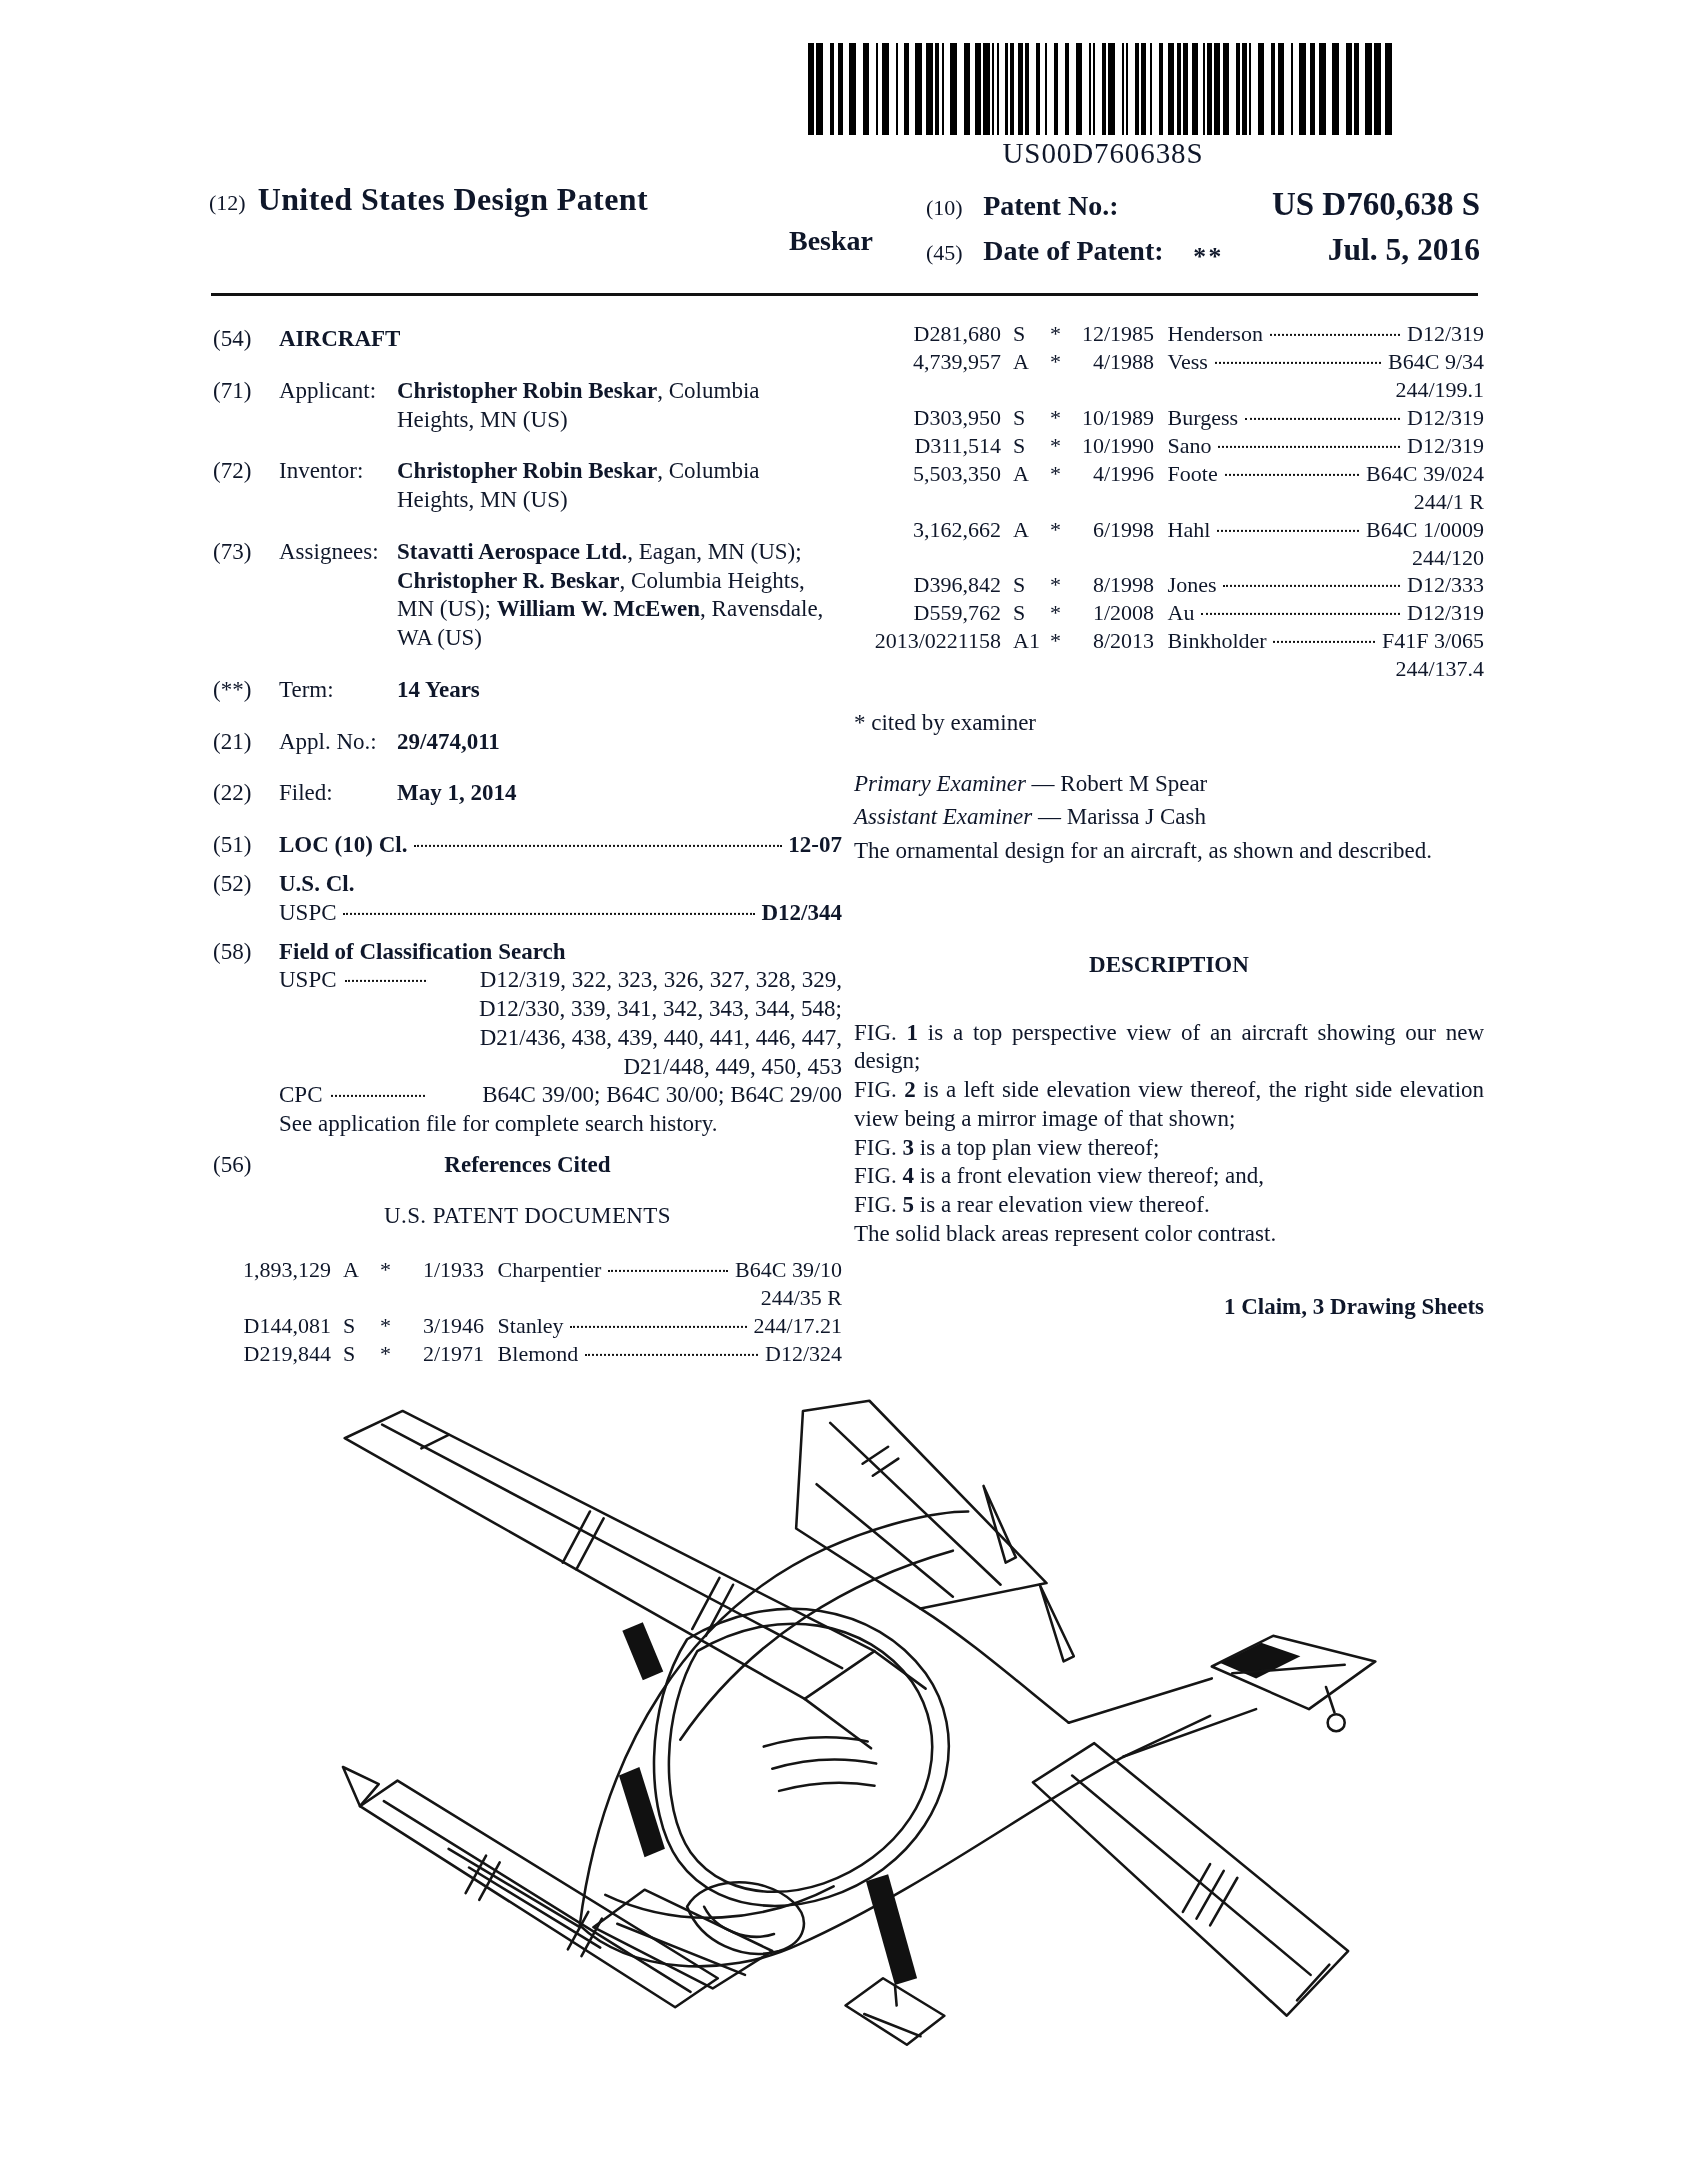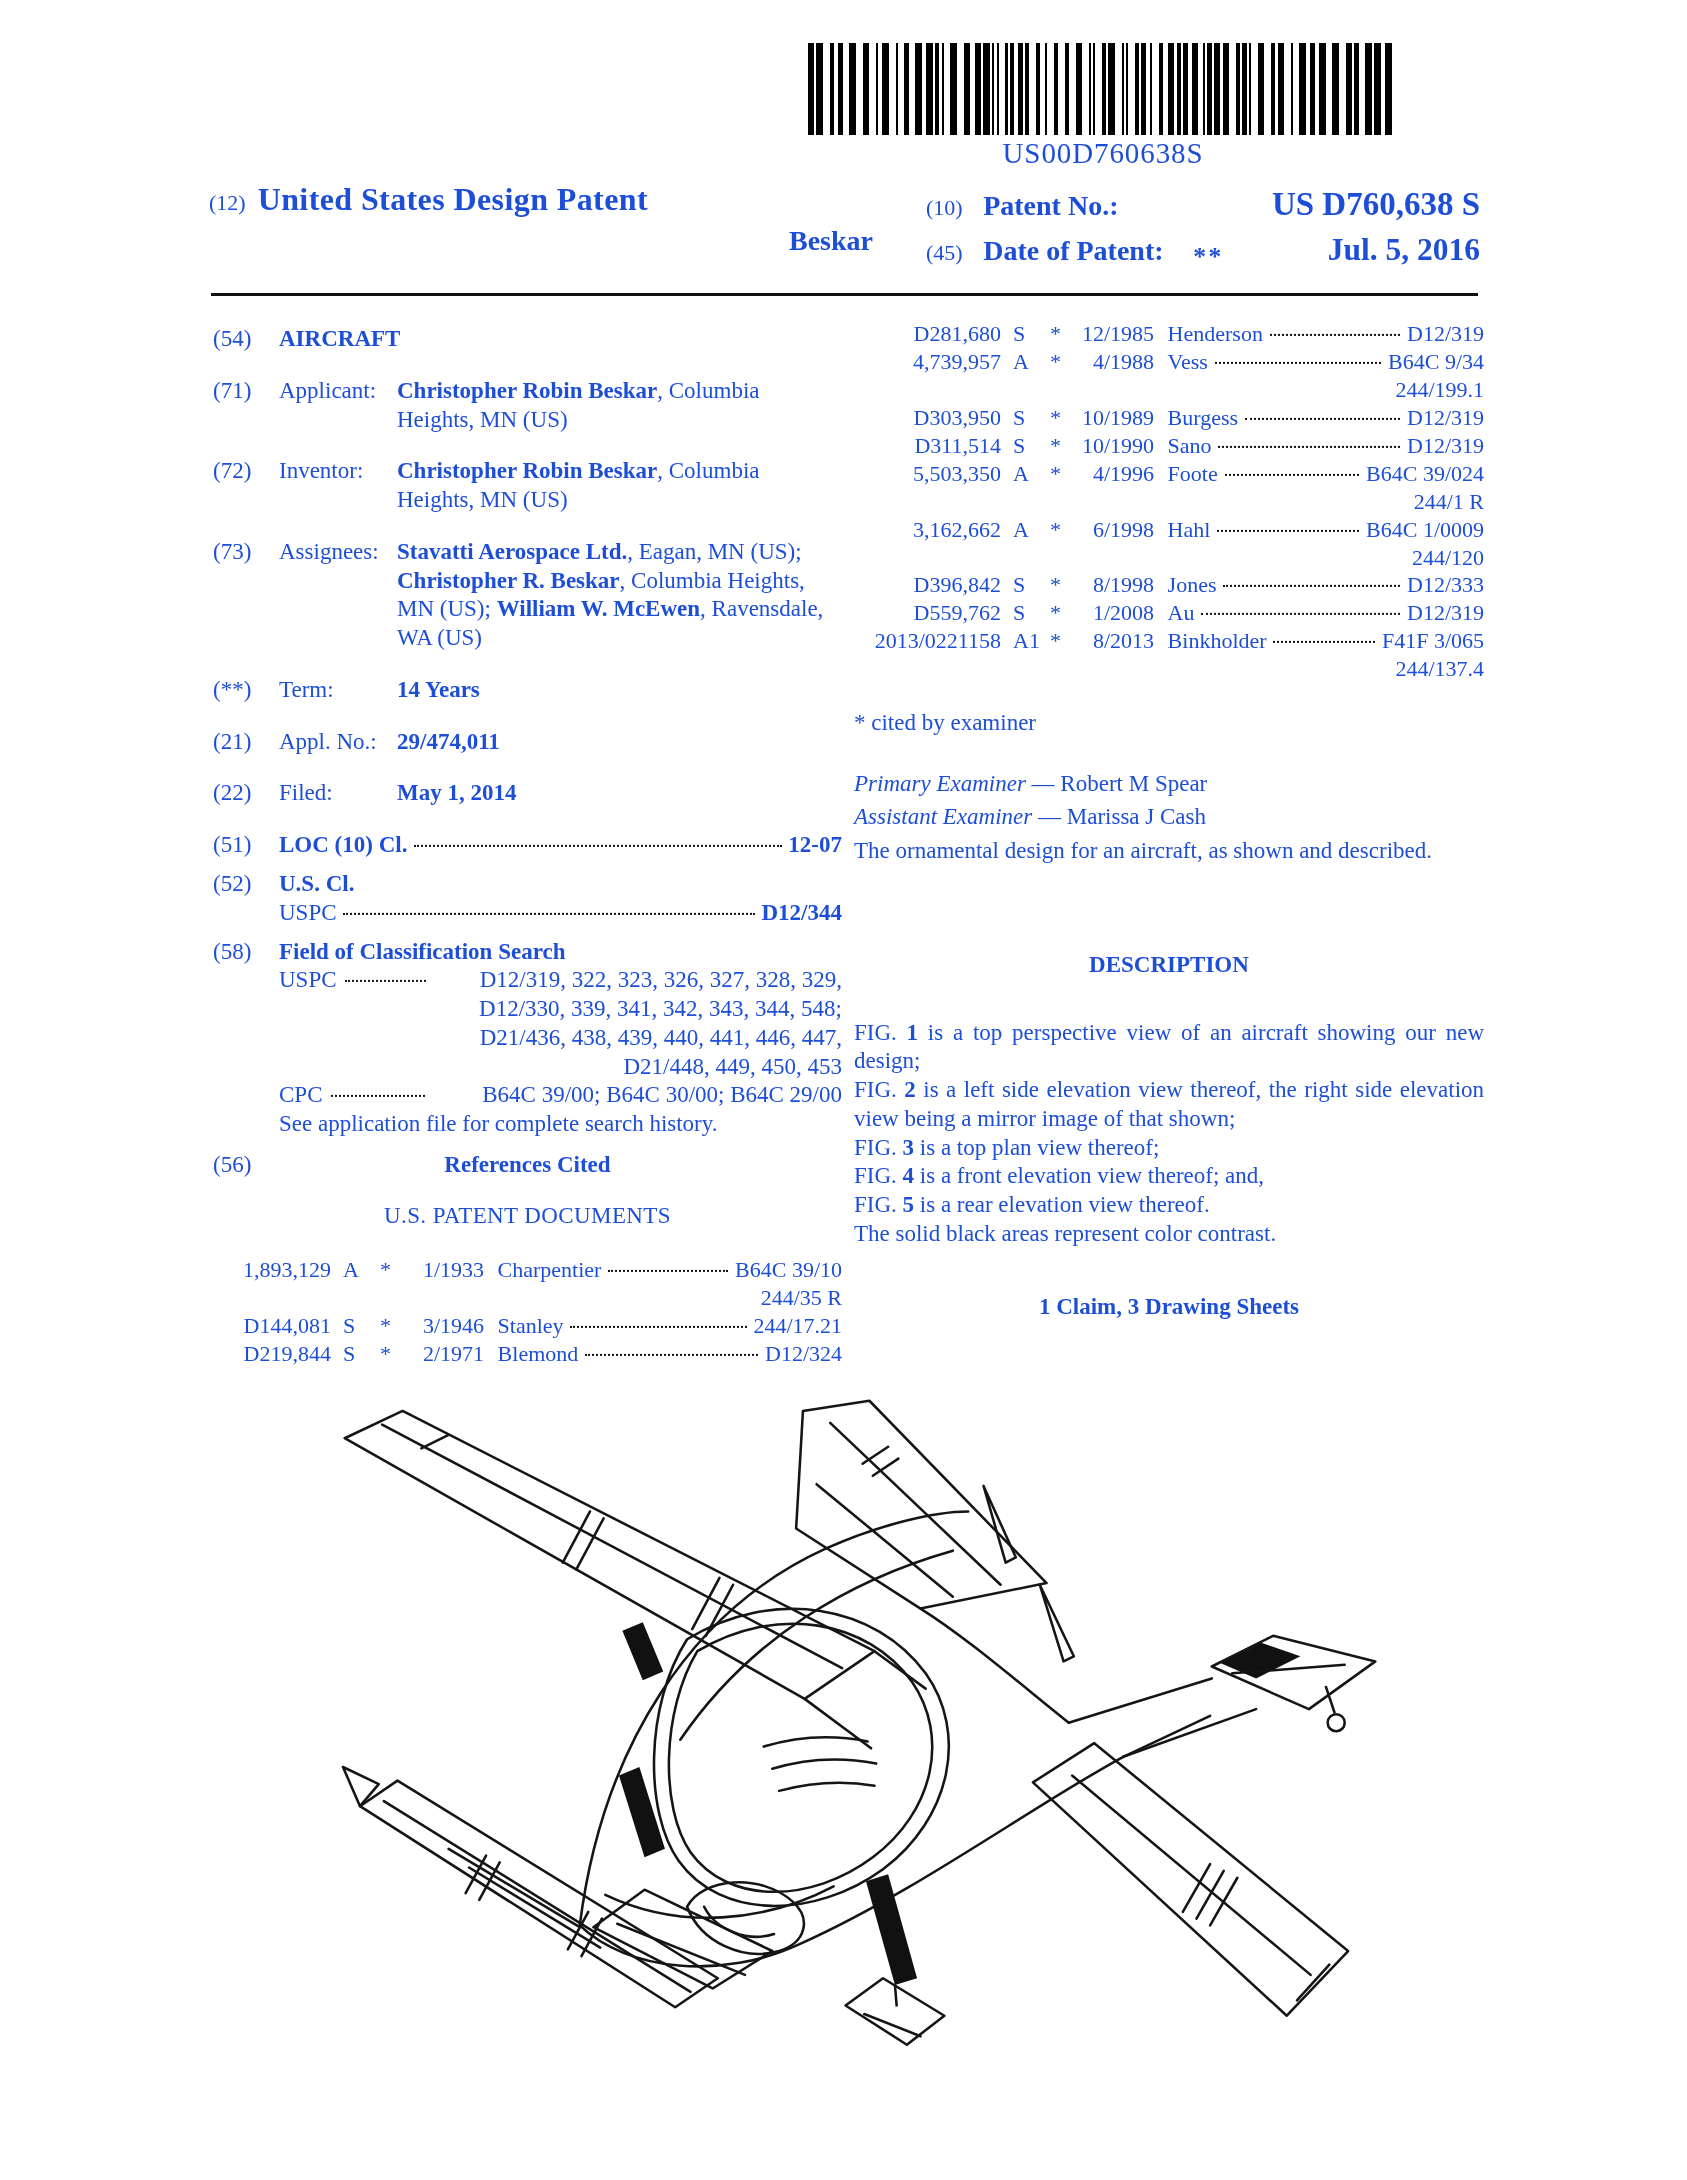--- a/index.html
+++ b/index.html
@@ -1,17 +1,17 @@
 <!DOCTYPE html>
 <html style="font-size:13.6px"><head>
 <meta charset="utf-8">
 <style>
   html,body{margin:0;padding:0;background:#e8e8e8;}
   .page{position:relative;width:1687px;height:2181px;background:#ffffff;margin:0 auto;
-        font-family:"Liberation Serif","DejaVu Serif",serif;color:#1d4ed8;}
+        font-family:"Liberation Serif","DejaVu Serif",serif;color:#0f172a;}
   
   .barcode-wrap{position:absolute;left:792px;top:43px;width:622px;text-align:center;}
   .barcode{width:613px;height:92px;margin:0 auto;white-space:nowrap;overflow:hidden;font-size:0;}
   .barcode-text{font-size:29px;margin-top:1.7px;letter-spacing:0.9px;}
   
   .masthead{position:absolute;left:209px;top:181px;width:1271px;display:flex;justify-content:space-between;}
   .mast-left{width:664px;text-align:right;}
   .title-row{display:flex;align-items:baseline;}
   .tag{font-size:22px;margin-right:12px;white-space:nowrap;}
   h1.title{font-size:32px;font-weight:bold;margin:0;letter-spacing:0.4px;white-space:nowrap;}
@@ -50,21 +50,21 @@
   .ref-cont{text-align:right;font-size:22px;line-height:1.27;}
   
   .cited{margin-top:25.6px;}
   .examiner{margin-top:32px;}
   .examiner div{margin-bottom:5.1px;}
   .claim-head{margin-top:73px;}
   .claim-text{text-align:justify;}
   .desc-head{margin-top:85px;margin-bottom:39px;}
   .desc-line{text-align:justify;}
   .fignum{font-weight:bold;}
-  .sheets{margin-top:44px;text-align:center;font-weight:bold;}
+  .sheets{margin-top:44px;text-align:right;font-weight:bold;}
   
   .figure{position:absolute;left:317px;top:1382px;}
 </style>
 </head>
 <body>
 
 <div class="page">
 
   <div class="barcode-wrap">
     <div class="barcode"><span style="display: inline-block; height: 92px; width: 6.6px; background: rgb(0, 0, 0);"></span><span style="display: inline-block; height: 92px; width: 2.2px; background: rgb(255, 255, 255);"></span><span style="display: inline-block; height: 92px; width: 6.6px; background: rgb(0, 0, 0);"></span><span style="display: inline-block; height: 92px; width: 6.6px; background: rgb(255, 255, 255);"></span><span style="display: inline-block; height: 92px; width: 4.4px; background: rgb(0, 0, 0);"></span><span style="display: inline-block; height: 92px; width: 4.4px; background: rgb(255, 255, 255);"></span><span style="display: inline-block; height: 92px; width: 4.4px; background: rgb(0, 0, 0);"></span><span style="display: inline-block; height: 92px; width: 6.6px; background: rgb(255, 255, 255);"></span><span style="display: inline-block; height: 92px; width: 6.6px; background: rgb(0, 0, 0);"></span><span style="display: inline-block; height: 92px; width: 6.6px; background: rgb(255, 255, 255);"></span><span style="display: inline-block; height: 92px; width: 6.6px; background: rgb(0, 0, 0);"></span><span style="display: inline-block; height: 92px; width: 6.6px; background: rgb(255, 255, 255);"></span><span style="display: inline-block; height: 92px; width: 2.2px; background: rgb(0, 0, 0);"></span><span style="display: inline-block; height: 92px; width: 4.4px; background: rgb(255, 255, 255);"></span><span style="display: inline-block; height: 92px; width: 6.6px; background: rgb(0, 0, 0);"></span><span style="display: inline-block; height: 92px; width: 6.6px; background: rgb(255, 255, 255);"></span><span style="display: inline-block; height: 92px; width: 2.2px; background: rgb(0, 0, 0);"></span><span style="display: inline-block; height: 92px; width: 6.6px; background: rgb(255, 255, 255);"></span><span style="display: inline-block; height: 92px; width: 4.4px; background: rgb(0, 0, 0);"></span><span style="display: inline-block; height: 92px; width: 6.6px; background: rgb(255, 255, 255);"></span><span style="display: inline-block; height: 92px; width: 6.6px; background: rgb(0, 0, 0);"></span><span style="display: inline-block; height: 92px; width: 4.4px; background: rgb(255, 255, 255);"></span><span style="display: inline-block; height: 92px; width: 6.6px; background: rgb(0, 0, 0);"></span><span style="display: inline-block; height: 92px; width: 2.2px; background: rgb(255, 255, 255);"></span><span style="display: inline-block; height: 92px; width: 4.4px; background: rgb(0, 0, 0);"></span><span style="display: inline-block; height: 92px; width: 2.2px; background: rgb(255, 255, 255);"></span><span style="display: inline-block; height: 92px; width: 2.2px; background: rgb(0, 0, 0);"></span><span style="display: inline-block; height: 92px; width: 6.6px; background: rgb(255, 255, 255);"></span><span style="display: inline-block; height: 92px; width: 6.6px; background: rgb(0, 0, 0);"></span><span style="display: inline-block; height: 92px; width: 6.6px; background: rgb(255, 255, 255);"></span><span style="display: inline-block; height: 92px; width: 6.6px; background: rgb(0, 0, 0);"></span><span style="display: inline-block; height: 92px; width: 4.4px; background: rgb(255, 255, 255);"></span><span style="display: inline-block; height: 92px; width: 6.6px; background: rgb(0, 0, 0);"></span><span style="display: inline-block; height: 92px; width: 2.2px; background: rgb(255, 255, 255);"></span><span style="display: inline-block; height: 92px; width: 6.6px; background: rgb(0, 0, 0);"></span><span style="display: inline-block; height: 92px; width: 2.2px; background: rgb(255, 255, 255);"></span><span style="display: inline-block; height: 92px; width: 2.2px; background: rgb(0, 0, 0);"></span><span style="display: inline-block; height: 92px; width: 2.2px; background: rgb(255, 255, 255);"></span><span style="display: inline-block; height: 92px; width: 2.2px; background: rgb(0, 0, 0);"></span><span style="display: inline-block; height: 92px; width: 6.6px; background: rgb(255, 255, 255);"></span><span style="display: inline-block; height: 92px; width: 2.2px; background: rgb(0, 0, 0);"></span><span style="display: inline-block; height: 92px; width: 2.2px; background: rgb(255, 255, 255);"></span><span style="display: inline-block; height: 92px; width: 4.4px; background: rgb(0, 0, 0);"></span><span style="display: inline-block; height: 92px; width: 4.4px; background: rgb(255, 255, 255);"></span><span style="display: inline-block; height: 92px; width: 4.4px; background: rgb(0, 0, 0);"></span><span style="display: inline-block; height: 92px; width: 2.2px; background: rgb(255, 255, 255);"></span><span style="display: inline-block; height: 92px; width: 4.4px; background: rgb(0, 0, 0);"></span><span style="display: inline-block; height: 92px; width: 6.6px; background: rgb(255, 255, 255);"></span><span style="display: inline-block; height: 92px; width: 4.4px; background: rgb(0, 0, 0);"></span><span style="display: inline-block; height: 92px; width: 4.4px; background: rgb(255, 255, 255);"></span><span style="display: inline-block; height: 92px; width: 2.2px; background: rgb(0, 0, 0);"></span><span style="display: inline-block; height: 92px; width: 6.6px; background: rgb(255, 255, 255);"></span><span style="display: inline-block; height: 92px; width: 4.4px; background: rgb(0, 0, 0);"></span><span style="display: inline-block; height: 92px; width: 6.6px; background: rgb(255, 255, 255);"></span><span style="display: inline-block; height: 92px; width: 4.4px; background: rgb(0, 0, 0);"></span><span style="display: inline-block; height: 92px; width: 6.6px; background: rgb(255, 255, 255);"></span><span style="display: inline-block; height: 92px; width: 6.6px; background: rgb(0, 0, 0);"></span><span style="display: inline-block; height: 92px; width: 6.6px; background: rgb(255, 255, 255);"></span><span style="display: inline-block; height: 92px; width: 2.2px; background: rgb(0, 0, 0);"></span><span style="display: inline-block; height: 92px; width: 2.2px; background: rgb(255, 255, 255);"></span><span style="display: inline-block; height: 92px; width: 2.2px; background: rgb(0, 0, 0);"></span><span style="display: inline-block; height: 92px; width: 6.6px; background: rgb(255, 255, 255);"></span><span style="display: inline-block; height: 92px; width: 4.4px; background: rgb(0, 0, 0);"></span><span style="display: inline-block; height: 92px; width: 2.2px; background: rgb(255, 255, 255);"></span><span style="display: inline-block; height: 92px; width: 6.6px; background: rgb(0, 0, 0);"></span><span style="display: inline-block; height: 92px; width: 6.6px; background: rgb(255, 255, 255);"></span><span style="display: inline-block; height: 92px; width: 2.2px; background: rgb(0, 0, 0);"></span><span style="display: inline-block; height: 92px; width: 2.2px; background: rgb(255, 255, 255);"></span><span style="display: inline-block; height: 92px; width: 2.2px; background: rgb(0, 0, 0);"></span><span style="display: inline-block; height: 92px; width: 6.6px; background: rgb(255, 255, 255);"></span><span style="display: inline-block; height: 92px; width: 4.4px; background: rgb(0, 0, 0);"></span><span style="display: inline-block; height: 92px; width: 2.2px; background: rgb(255, 255, 255);"></span><span style="display: inline-block; height: 92px; width: 4.4px; background: rgb(0, 0, 0);"></span><span style="display: inline-block; height: 92px; width: 4.4px; background: rgb(255, 255, 255);"></span><span style="display: inline-block; height: 92px; width: 2.2px; background: rgb(0, 0, 0);"></span><span style="display: inline-block; height: 92px; width: 6.6px; background: rgb(255, 255, 255);"></span><span style="display: inline-block; height: 92px; width: 4.4px; background: rgb(0, 0, 0);"></span><span style="display: inline-block; height: 92px; width: 4.4px; background: rgb(255, 255, 255);"></span><span style="display: inline-block; height: 92px; width: 6.6px; background: rgb(0, 0, 0);"></span><span style="display: inline-block; height: 92px; width: 2.2px; background: rgb(255, 255, 255);"></span><span style="display: inline-block; height: 92px; width: 4.4px; background: rgb(0, 0, 0);"></span><span style="display: inline-block; height: 92px; width: 2.2px; background: rgb(255, 255, 255);"></span><span style="display: inline-block; height: 92px; width: 4.4px; background: rgb(0, 0, 0);"></span><span style="display: inline-block; height: 92px; width: 4.4px; background: rgb(255, 255, 255);"></span><span style="display: inline-block; height: 92px; width: 6.6px; background: rgb(0, 0, 0);"></span><span style="display: inline-block; height: 92px; width: 4.4px; background: rgb(255, 255, 255);"></span><span style="display: inline-block; height: 92px; width: 2.2px; background: rgb(0, 0, 0);"></span><span style="display: inline-block; height: 92px; width: 2.2px; background: rgb(255, 255, 255);"></span><span style="display: inline-block; height: 92px; width: 4.4px; background: rgb(0, 0, 0);"></span><span style="display: inline-block; height: 92px; width: 2.2px; background: rgb(255, 255, 255);"></span><span style="display: inline-block; height: 92px; width: 6.6px; background: rgb(0, 0, 0);"></span><span style="display: inline-block; height: 92px; width: 2.2px; background: rgb(255, 255, 255);"></span><span style="display: inline-block; height: 92px; width: 6.6px; background: rgb(0, 0, 0);"></span><span style="display: inline-block; height: 92px; width: 6.6px; background: rgb(255, 255, 255);"></span><span style="display: inline-block; height: 92px; width: 4.4px; background: rgb(0, 0, 0);"></span><span style="display: inline-block; height: 92px; width: 2.2px; background: rgb(255, 255, 255);"></span><span style="display: inline-block; height: 92px; width: 4.4px; background: rgb(0, 0, 0);"></span><span style="display: inline-block; height: 92px; width: 2.2px; background: rgb(255, 255, 255);"></span><span style="display: inline-block; height: 92px; width: 2.2px; background: rgb(0, 0, 0);"></span><span style="display: inline-block; height: 92px; width: 6.6px; background: rgb(255, 255, 255);"></span><span style="display: inline-block; height: 92px; width: 6.6px; background: rgb(0, 0, 0);"></span><span style="display: inline-block; height: 92px; width: 6.6px; background: rgb(255, 255, 255);"></span><span style="display: inline-block; height: 92px; width: 4.4px; background: rgb(0, 0, 0);"></span><span style="display: inline-block; height: 92px; width: 2.2px; background: rgb(255, 255, 255);"></span><span style="display: inline-block; height: 92px; width: 6.6px; background: rgb(0, 0, 0);"></span><span style="display: inline-block; height: 92px; width: 6.6px; background: rgb(255, 255, 255);"></span><span style="display: inline-block; height: 92px; width: 2.2px; background: rgb(0, 0, 0);"></span><span style="display: inline-block; height: 92px; width: 6.6px; background: rgb(255, 255, 255);"></span><span style="display: inline-block; height: 92px; width: 6.6px; background: rgb(0, 0, 0);"></span><span style="display: inline-block; height: 92px; width: 4.4px; background: rgb(255, 255, 255);"></span><span style="display: inline-block; height: 92px; width: 4.4px; background: rgb(0, 0, 0);"></span><span style="display: inline-block; height: 92px; width: 4.4px; background: rgb(255, 255, 255);"></span><span style="display: inline-block; height: 92px; width: 6.6px; background: rgb(0, 0, 0);"></span><span style="display: inline-block; height: 92px; width: 6.6px; background: rgb(255, 255, 255);"></span><span style="display: inline-block; height: 92px; width: 6.6px; background: rgb(0, 0, 0);"></span><span style="display: inline-block; height: 92px; width: 6.6px; background: rgb(255, 255, 255);"></span><span style="display: inline-block; height: 92px; width: 6.6px; background: rgb(0, 0, 0);"></span><span style="display: inline-block; height: 92px; width: 2.2px; background: rgb(255, 255, 255);"></span><span style="display: inline-block; height: 92px; width: 4.4px; background: rgb(0, 0, 0);"></span><span style="display: inline-block; height: 92px; width: 6.6px; background: rgb(255, 255, 255);"></span><span style="display: inline-block; height: 92px; width: 6.6px; background: rgb(0, 0, 0);"></span><span style="display: inline-block; height: 92px; width: 2.2px; background: rgb(255, 255, 255);"></span><span style="display: inline-block; height: 92px; width: 6.6px; background: rgb(0, 0, 0);"></span><span style="display: inline-block; height: 92px; width: 4.4px; background: rgb(255, 255, 255);"></span><span style="display: inline-block; height: 92px; width: 6.6px; background: rgb(0, 0, 0);"></span><span style="display: inline-block; height: 92px; width: 6.6px; background: rgb(255, 255, 255);"></span></div>

